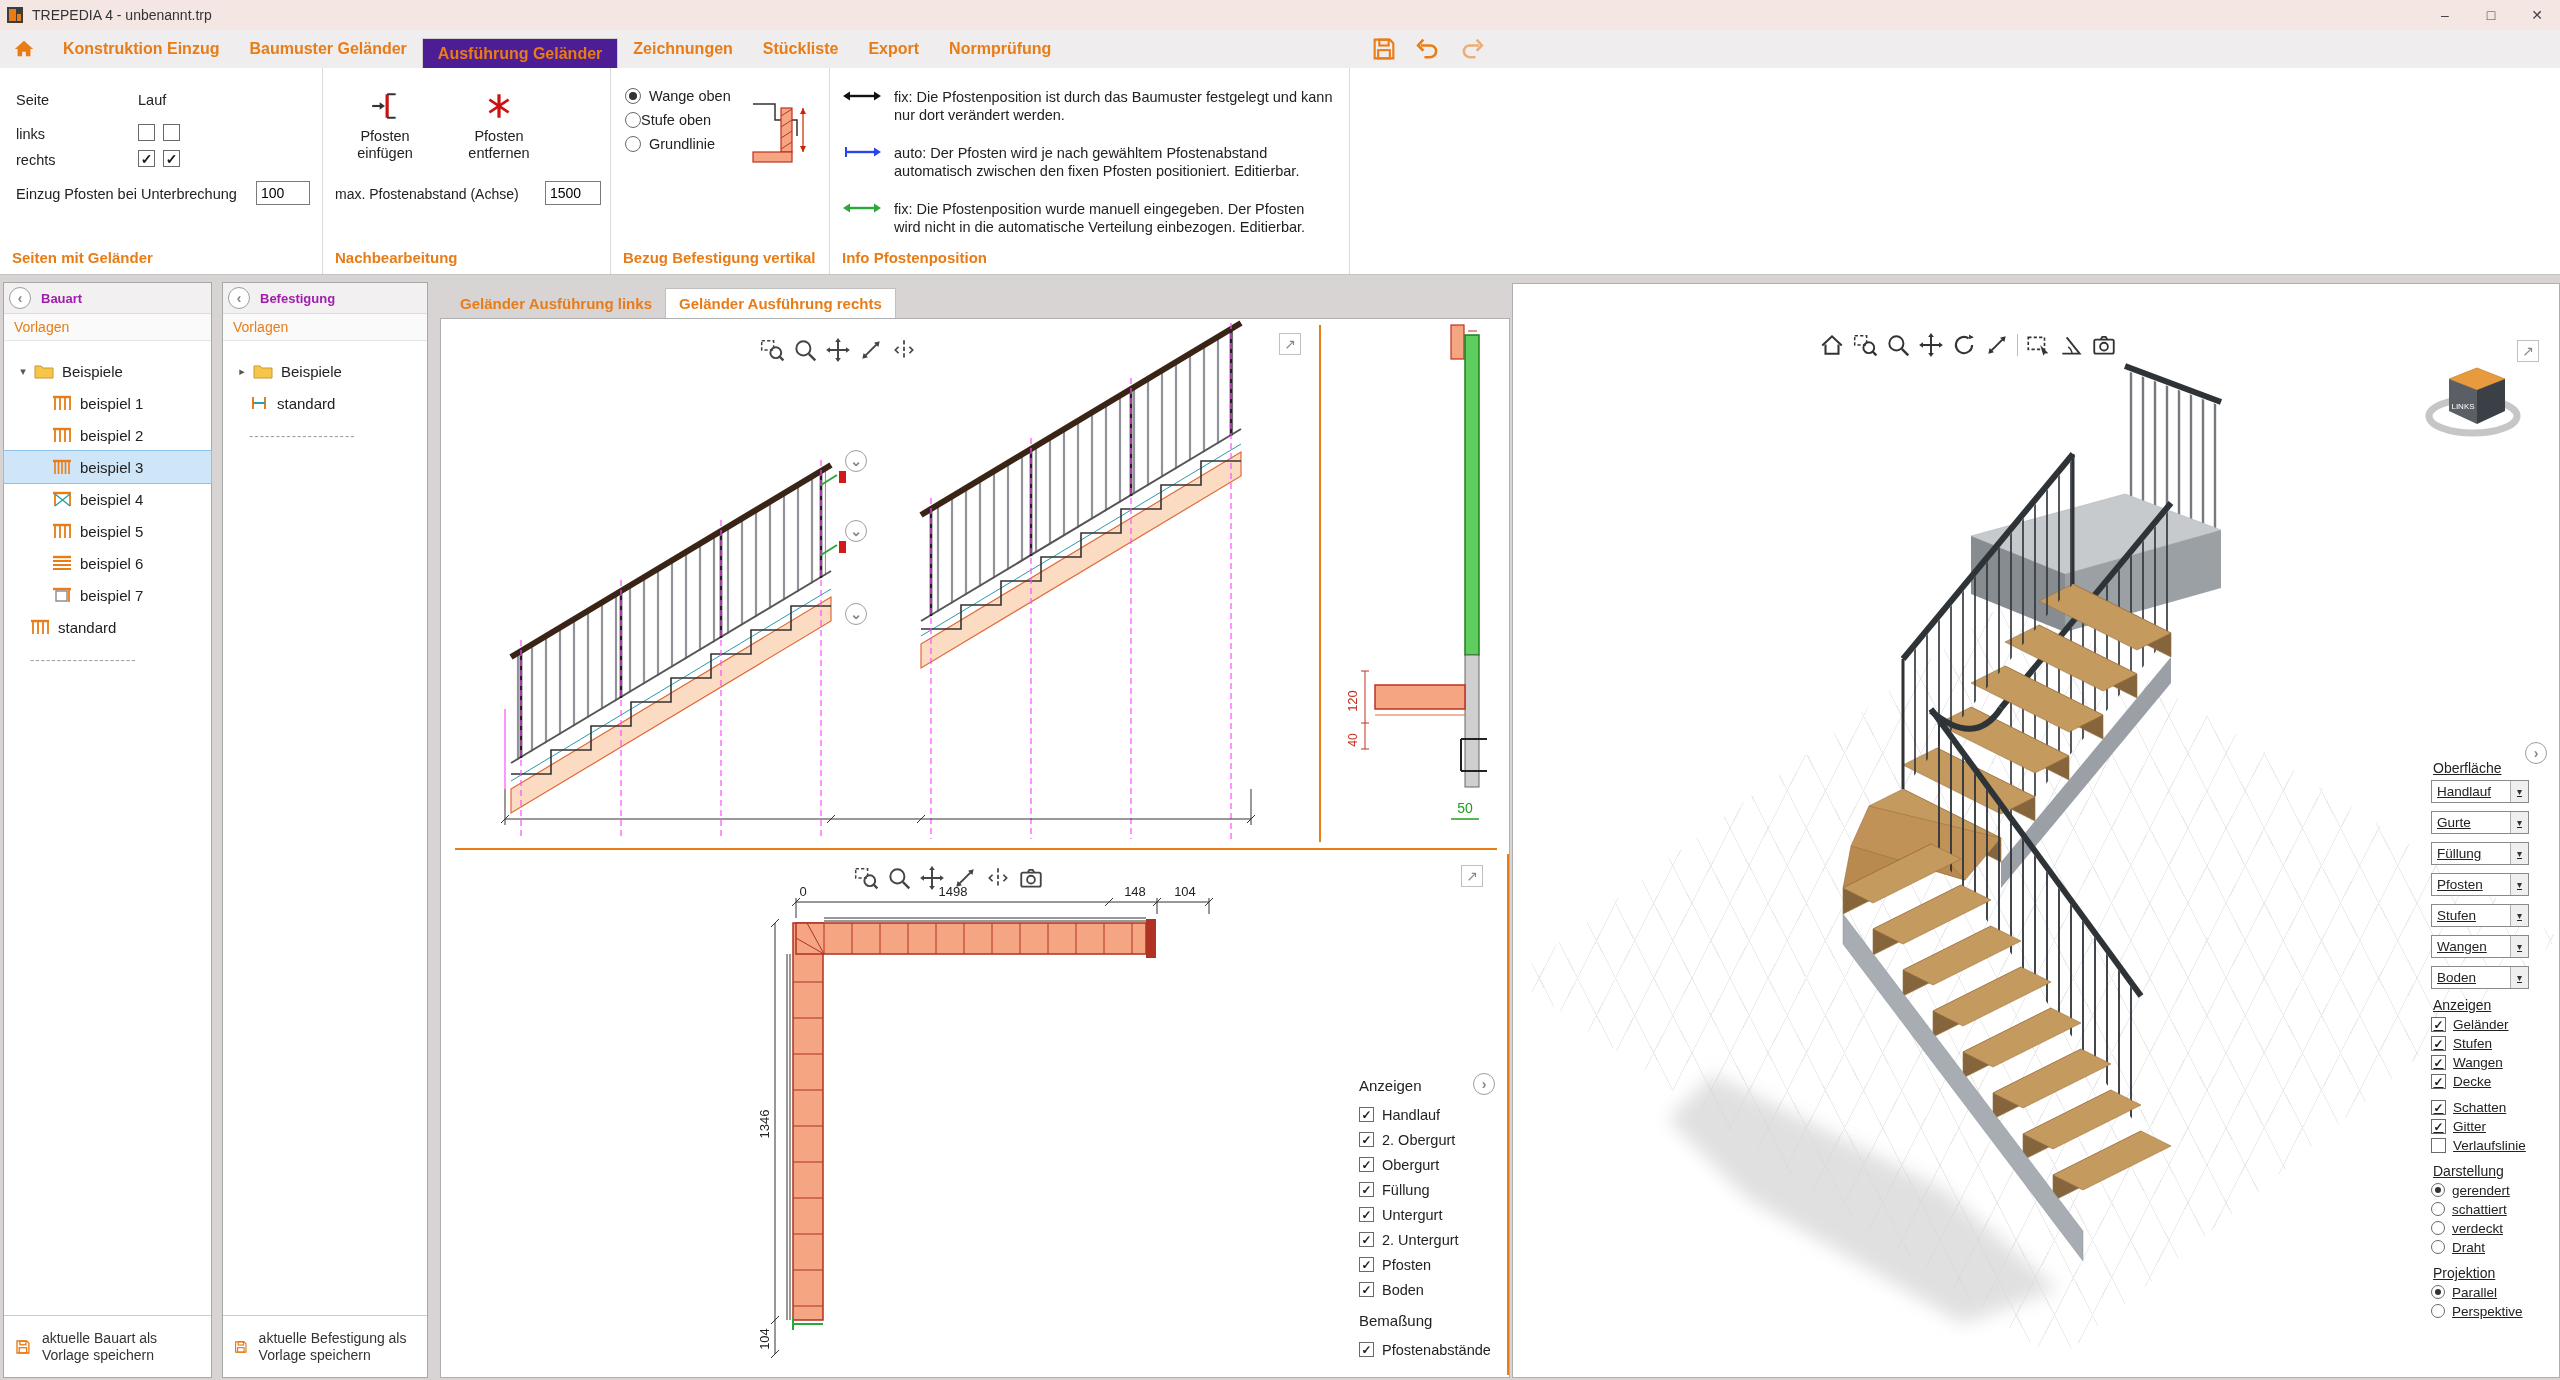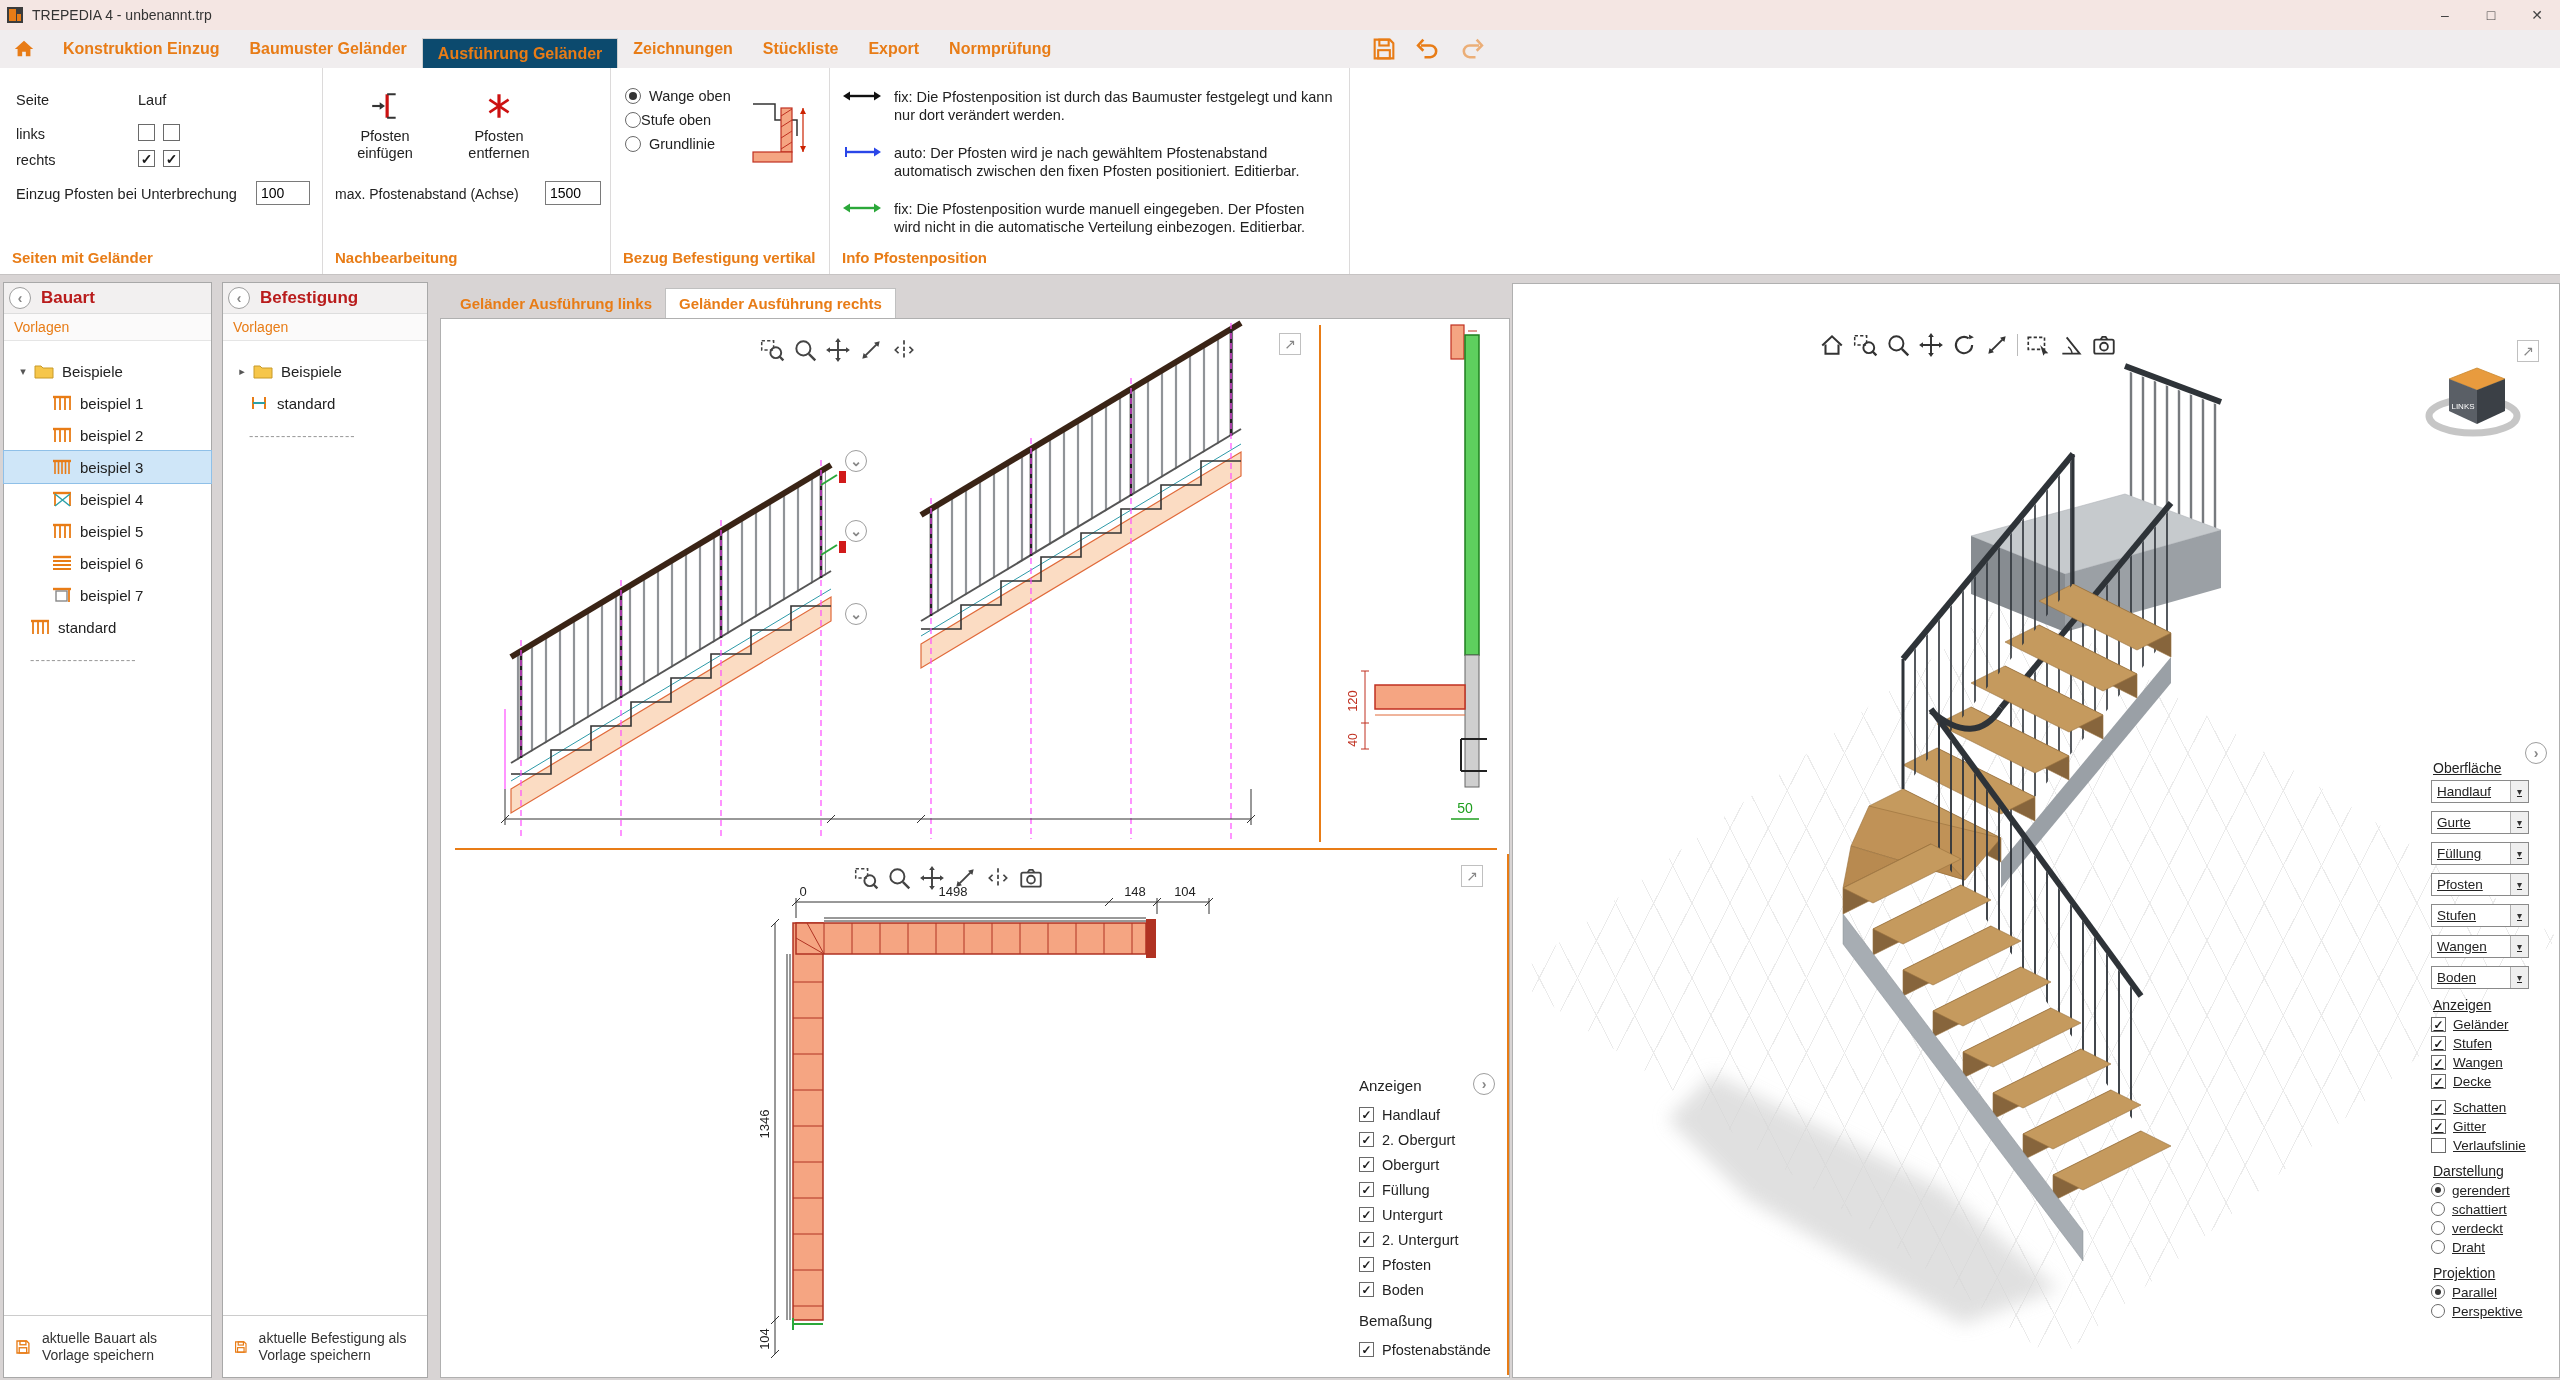--- a/index.html
+++ b/index.html
@@ -8,21 +8,21 @@
   
   .titlebar{position:absolute;left:0;top:0;width:2560px;height:30px;background:#f4e6e3;border-bottom:1px solid #e0d2cf;display:flex;align-items:center;}
   .titlebar .appicon{width:18px;height:18px;margin:0 8px 0 6px;}
   .titlebar .title{font-size:14px;color:#333;}
   .wincontrols{position:absolute;right:0;top:0;height:30px;display:flex;}
   .winbtn{width:46px;height:30px;display:flex;align-items:center;justify-content:center;color:#444;font-size:14px;}
   
   .tabrow{position:absolute;left:0;top:30px;width:2560px;height:38px;background:#f0edee;display:flex;align-items:stretch;}
   .hometab{width:48px;display:flex;align-items:center;justify-content:center;}
   .rtab{display:flex;align-items:center;padding:0 15px;font-size:16px;font-weight:bold;color:#e87c16;white-space:nowrap;}
-  .rtab.active{background:#0c4a6e;border:1px solid #cfcfcf;border-bottom:none;margin-top:8px;}
+  .rtab.active{background:#4c1d95;border:1px solid #cfcfcf;border-bottom:none;margin-top:8px;}
   .qicons{position:absolute;left:1370px;top:32px;display:flex;gap:16px;align-items:center;height:34px;}
   
   .ribbon{position:absolute;left:0;top:68px;width:2560px;height:206px;background:#fff;border-bottom:1px solid #c6c3c3;display:flex;}
   .rgroup{position:relative;height:100%;border-right:1px solid #dcdada;box-sizing:border-box;}
   .gtitle{position:absolute;left:12px;bottom:8px;font-size:15px;font-weight:bold;color:#e87c16;white-space:nowrap;}
   .rlabel{position:absolute;font-size:14.5px;color:#222;white-space:nowrap;}
   .field{position:absolute;height:24px;border:1px solid #7a7a7a;background:#fff;font-size:14px;padding:0 4px;box-sizing:border-box;font-family:"Liberation Sans",sans-serif;}
   .cb{width:17px;height:17px;border:1px solid #6a6a6a;background:#fff;display:inline-flex;align-items:center;justify-content:center;font-size:14px;font-weight:bold;color:#1a1a1a;box-sizing:border-box;}
   .cb.on::after{content:"✓";}
   .cb.sm{width:15px;height:15px;font-size:12px;}
@@ -30,21 +30,21 @@
   .radio::after{content:"";position:absolute;inset:3px;border-radius:50%;background:#333;display:none;}
   .radio.on::after{display:block;}
   .radio.sm{width:14px;height:14px;}
   .bigbtn{position:absolute;width:96px;display:flex;flex-direction:column;align-items:center;gap:6px;text-align:center;font-size:14.5px;color:#222;line-height:17px;}
   .inforow{position:absolute;display:flex;gap:12px;align-items:flex-start;font-size:14.5px;color:#222;line-height:18px;}
   .inforow .txt{width:440px;}
   
   .panel{position:absolute;background:#fff;border:1px solid #a8a8a8;box-sizing:border-box;}
   .phead{height:30px;display:flex;align-items:center;background:#f2f0f0;border-bottom:1px solid #ddd;}
   .circ{width:22px;height:22px;border-radius:50%;border:1.5px solid #9e9e9e;background:#fff;color:#888;font-size:14px;font-weight:bold;display:flex;align-items:center;justify-content:center;flex:none;box-sizing:border-box;}
-  .ptitle{font-size:17px;font-weight:bold;color:#b91c1c;margin-left:10px;}
+  .ptitle{font-size:13px;font-weight:bold;color:#a21caf;margin-left:10px;}
   .psec{height:26px;display:flex;align-items:center;padding-left:10px;font-size:14px;color:#e87c16;border-bottom:1px solid #e5e5e5;background:#fbfafa;}
   .trow{height:32px;display:flex;align-items:center;font-size:15px;color:#222;box-sizing:border-box;}
   .trow.sel{background:#cfe6f8;outline:1px solid #8fc0e8;}
   .trow .exp{width:14px;font-size:11px;color:#555;text-align:center;}
   .trow .lbl{margin-left:8px;white-space:nowrap;}
   .sep{color:#999;font-size:13px;letter-spacing:1px;}
   .pfoot{position:absolute;left:0;right:0;bottom:0;height:62px;border-top:1px solid #ccc;display:flex;align-items:center;gap:10px;padding:0 10px;box-sizing:border-box;}
   .pfoot .ftxt{font-size:14px;color:#333;line-height:17px;}
   
   .wstabs{position:absolute;left:447px;top:288px;height:30px;display:flex;align-items:stretch;}

